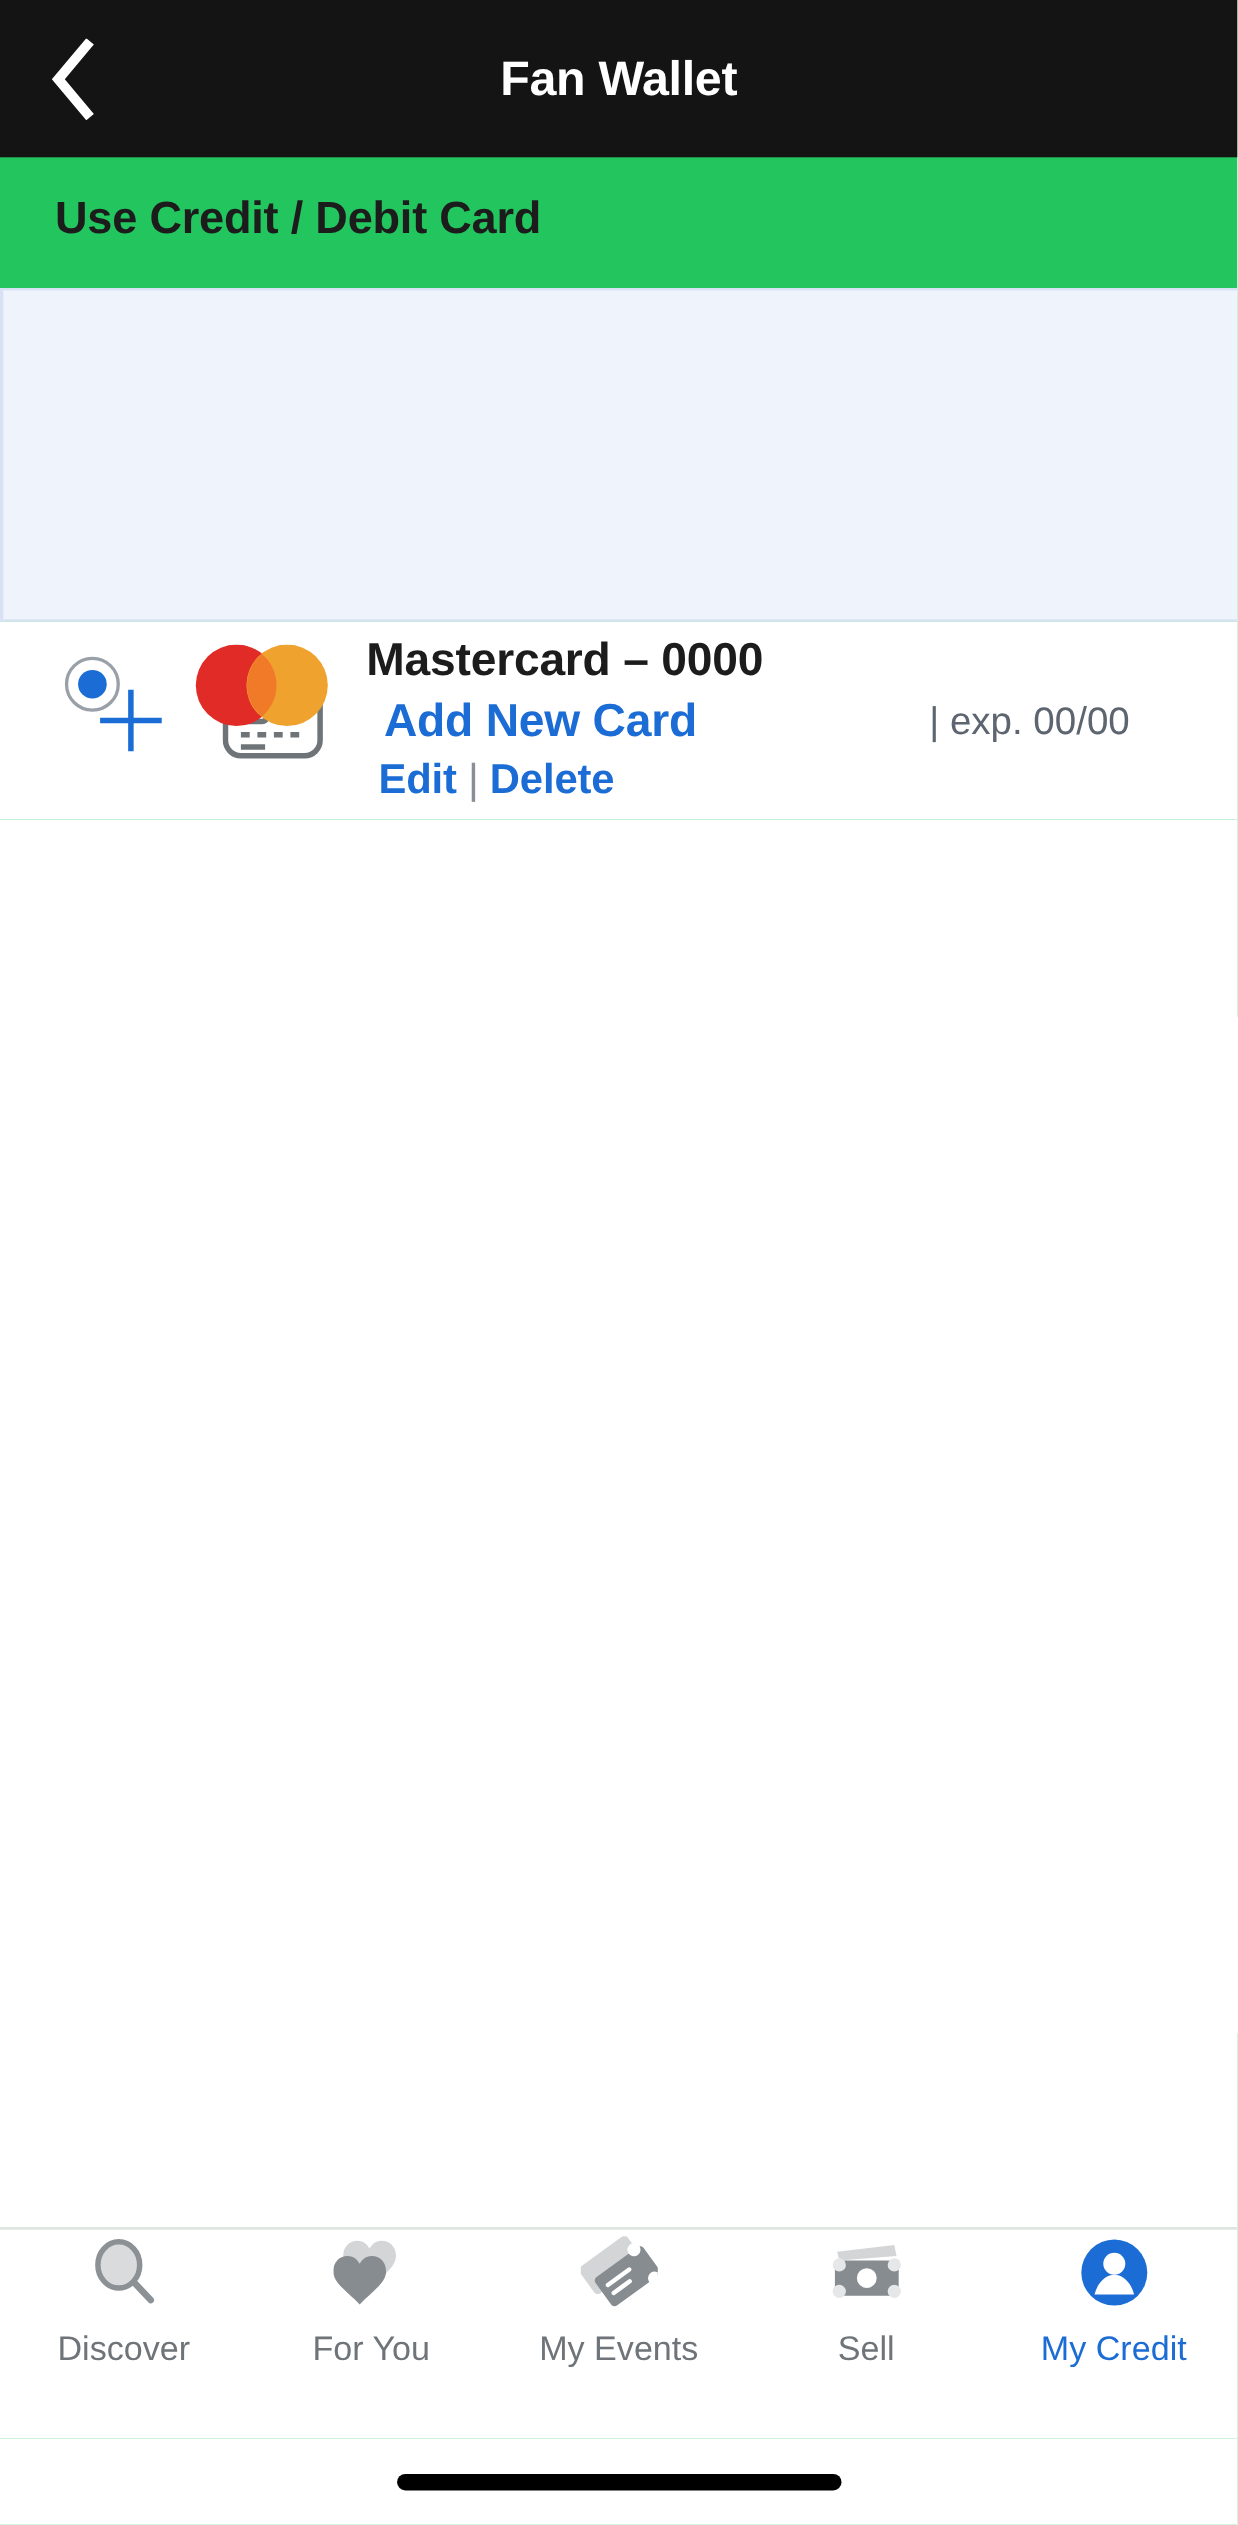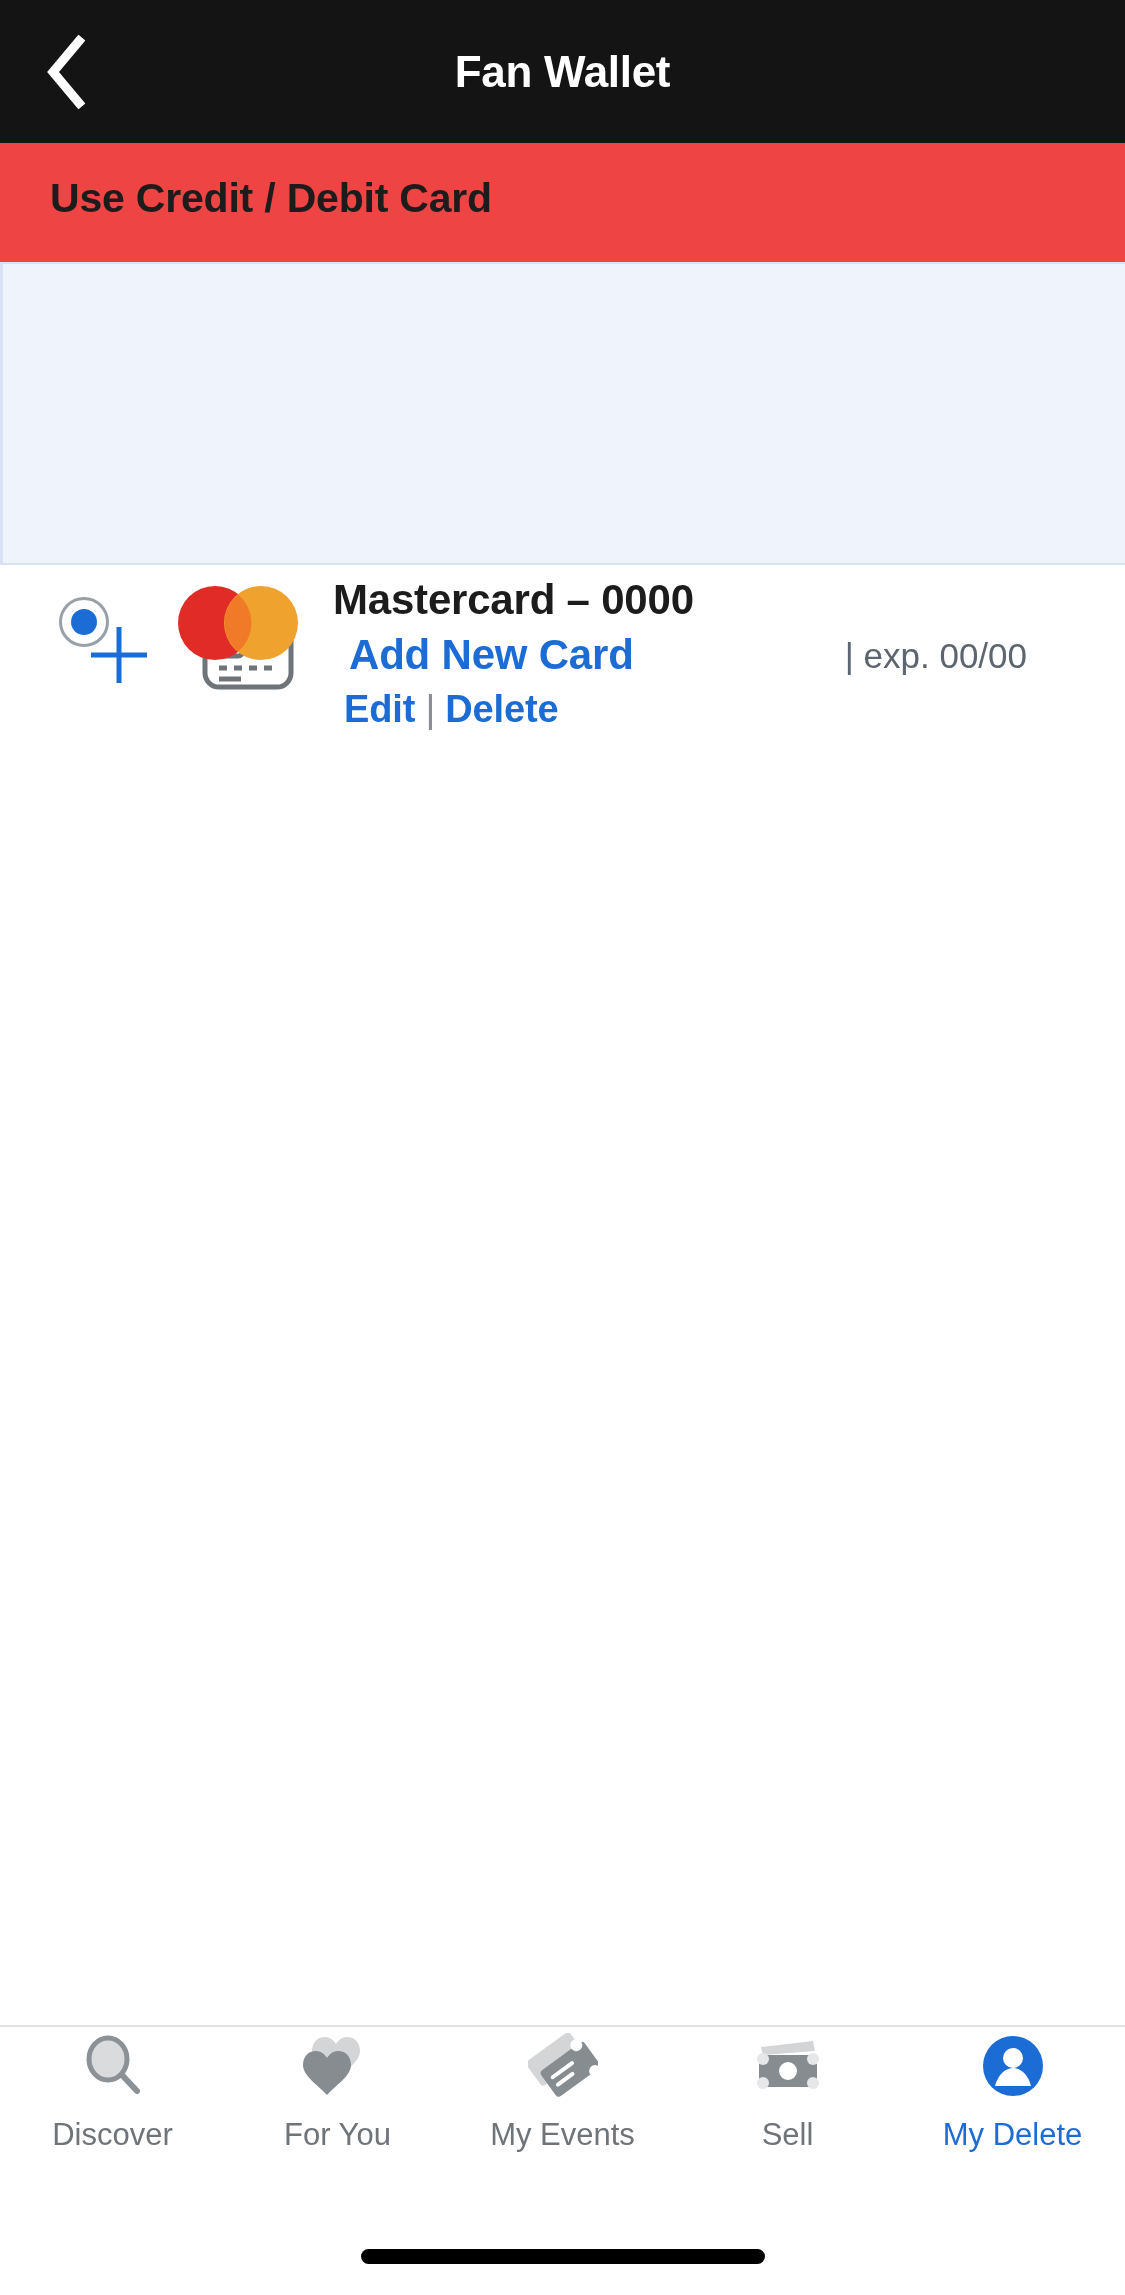--- a/index.html
+++ b/index.html
@@ -2,21 +2,21 @@
 <html><head>
 <meta charset="utf-8">
 <style>
   * { margin:0; padding:0; box-sizing:border-box; }
   html, body {
     width:1125px; height:2295px;
     background:#ffffff;
     font-family:"Liberation Sans", sans-serif;
     overflow:hidden;
   }
-  .screen { position:relative; width:1125px; height:2295px; background:#ef4444; display:flex; flex-direction:column; }
+  .screen { position:relative; width:1125px; height:2295px; background:#22c55e; display:flex; flex-direction:column; }
 
   
   .navbar {
     height:143px; background:#141414; flex:none;
     display:flex; align-items:center; justify-content:center;
     position:relative;
   }
   .nav-title { color:#ffffff; font-size:44px; font-weight:700; letter-spacing:-0.3px; }
   .back-btn {
     position:absolute; left:0px; top:0; height:143px; width:130px;
@@ -196,21 +196,21 @@
     </div>
 
     <div class="tab active">
       <div class="tab-icon">
         <svg width="64" height="64" viewBox="0 0 64 64">
           <circle cx="32" cy="32" r="30" fill="#1B6CD4"></circle>
           <circle cx="32" cy="24" r="10" fill="#ffffff"></circle>
           <path d="M14 52 c3 -12 11 -18 18 -18 c7 0 15 6 18 18 z" fill="#ffffff"></path>
         </svg>
       </div>
-      <div class="tab-label">My Delete</div>
+      <div class="tab-label">My Credit</div>
     </div>
   </div>
 
   <div class="home-bar-wrap">
     <div class="home-bar"></div>
   </div>
 
 </div>
 
 </body></html>

